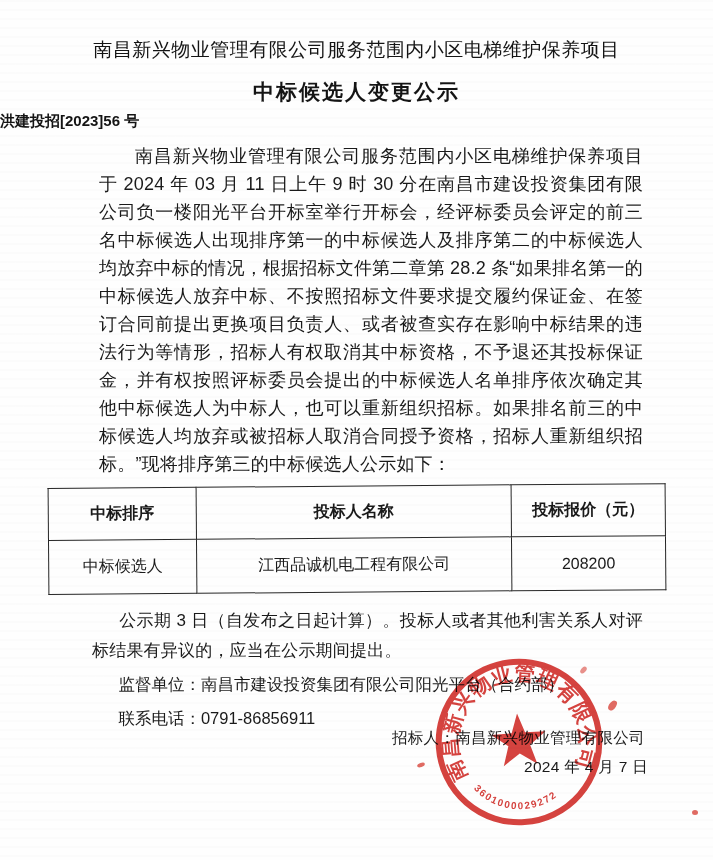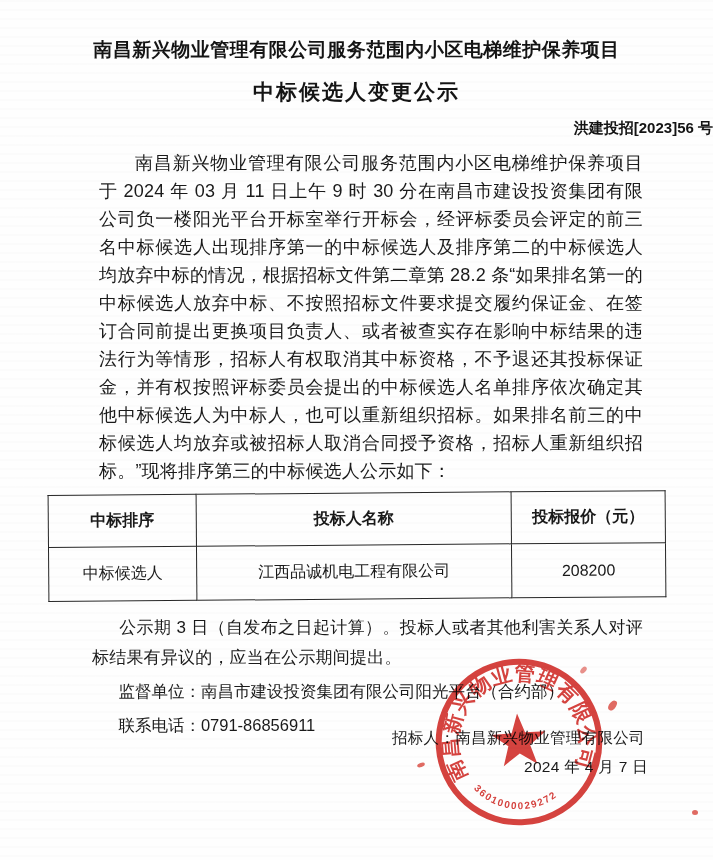--- a/index.html
+++ b/index.html
@@ -15,35 +15,35 @@
     margin: 0 auto;
     background: #fefefe;
     background-image: repeating-linear-gradient(180deg,
       rgba(0,0,0,0.012) 0 2px, rgba(255,255,255,0) 2px 9px);
     overflow: hidden;
   }
   .doc-title-1 {
     padding-top: 37px;
     text-align: center;
     font-size: 19px;
-    font-weight: 700;
+    font-weight: 400;
     letter-spacing: 0.5px;
     color: #141414;
   }
   .doc-title-2 {
     margin-top: 15px;
     text-align: center;
     font-size: 21px;
     font-weight: 700;
     letter-spacing: 2px;
     color: #141414;
   }
   .doc-number {
-    margin-top: 13px;
-    text-align: right;
+    margin-top: 6px;
+    text-align: left;
     font-size: 15px;
     font-weight: 700;
     color: #141414;
   }
   .body-para {
     margin: 11px 70px 0 99px;
     font-size: 18px;
     line-height: 28px;
     text-align: justify;
     text-indent: 2em;

